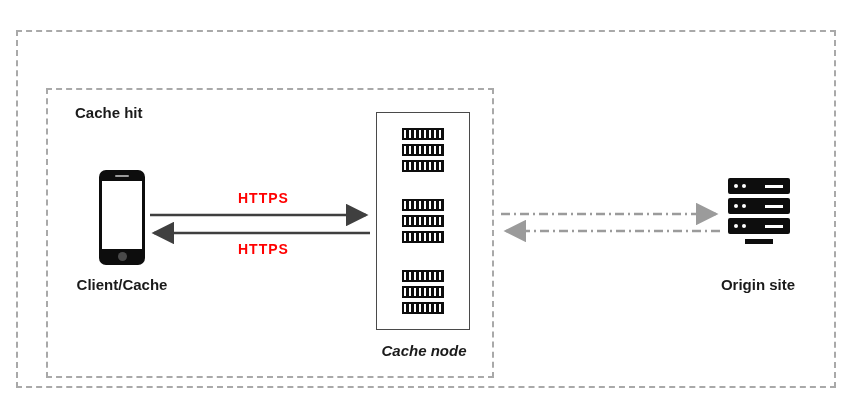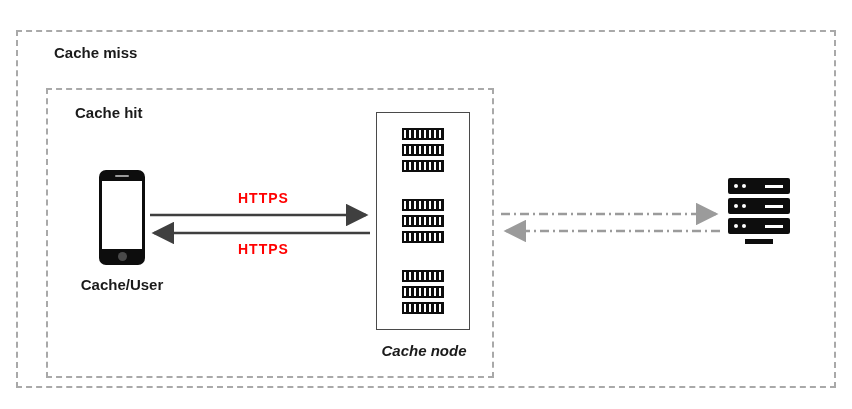--- a/index.html
+++ b/index.html
@@ -89,31 +89,30 @@
   .dash-arrow{stroke:var(--arrow-gray);stroke-width:2.5;stroke-dasharray:9 4 2 4;}
   .head-dark{fill:var(--arrow-dark);}
   .head-gray{fill:var(--arrow-gray);}
 </style>
 </head>
 <body>
 
 <div class="canvas">
 
   <div class="outer-box"></div>
-  <div class="lbl lbl-cache-miss">Cache miss</div>
 
   <div class="inner-box"></div>
   <div class="lbl lbl-cache-hit">Cache hit</div>
 
   <div class="phone">
     <div class="phone-speaker"></div>
     <div class="phone-screen"></div>
     <div class="phone-home"></div>
   </div>
-  <div class="lbl lbl-client">Cache/User</div>
+  <div class="lbl lbl-client">Client/Cache</div>
 
   <div class="cache-node">
     <div class="server-group">
       <div class="server-row"></div>
       <div class="server-row"></div>
       <div class="server-row"></div>
     </div>
     <div class="server-group">
       <div class="server-row"></div>
       <div class="server-row"></div>
@@ -138,20 +137,21 @@
       <span class="led"></span>
       <span class="slot"></span>
     </div>
     <div class="origin-bar">
       <span class="led"></span>
       <span class="led"></span>
       <span class="slot"></span>
     </div>
     <div class="origin-base"></div>
   </div>
+  <div class="lbl lbl-origin">Origin site</div>
 
   <div class="lbl-https lbl-https-top">HTTPS</div>
   <div class="lbl-https lbl-https-bottom">HTTPS</div>
 
   <svg class="arrows" width="852" height="409">
     <defs>
       <marker id="head-dark" markerWidth="10" markerHeight="9" refX="8" refY="4.5" orient="auto">
         <path d="M0,0 L9,4.5 L0,9 z" class="head-dark"></path>
       </marker>
       <marker id="head-gray" markerWidth="10" markerHeight="9" refX="8" refY="4.5" orient="auto">

